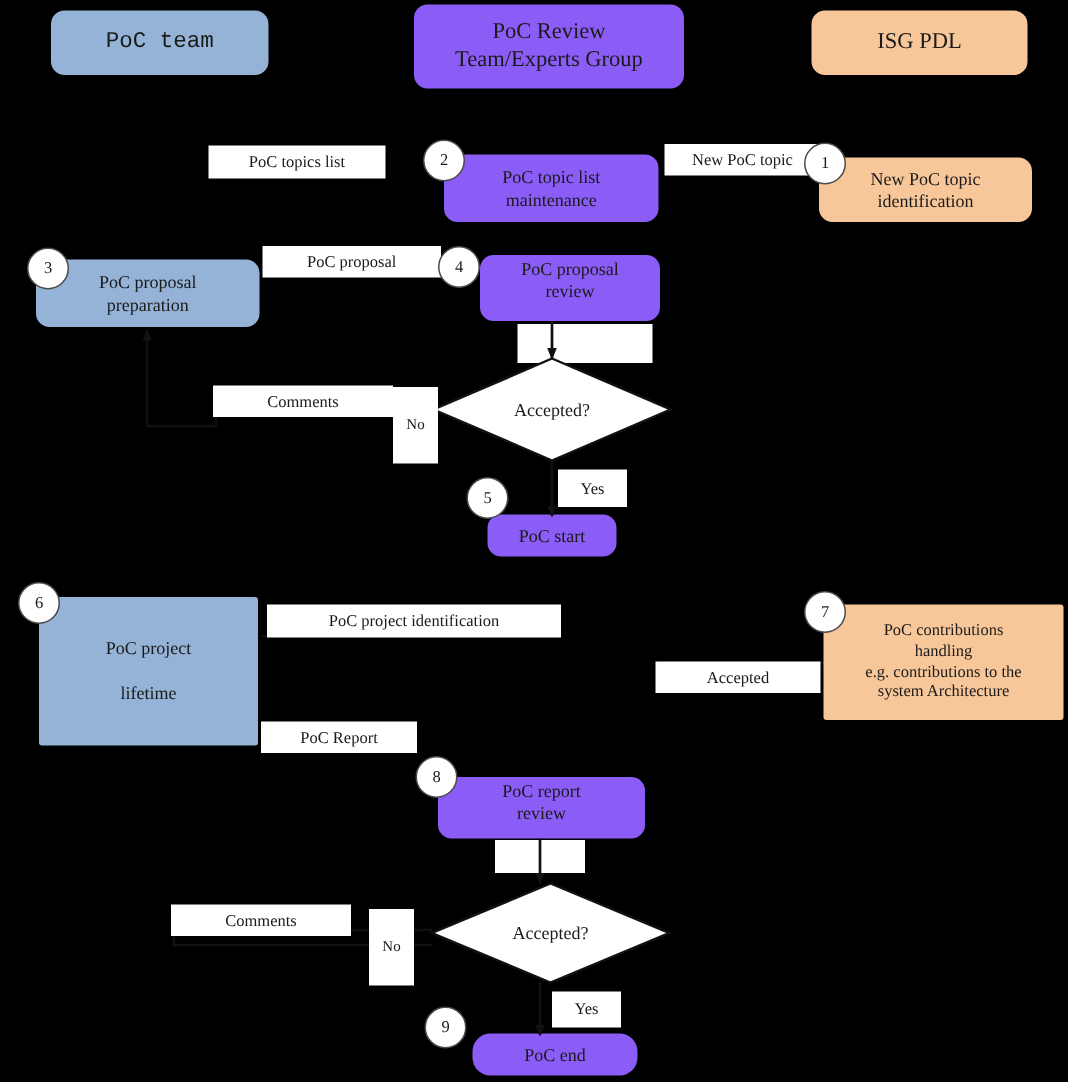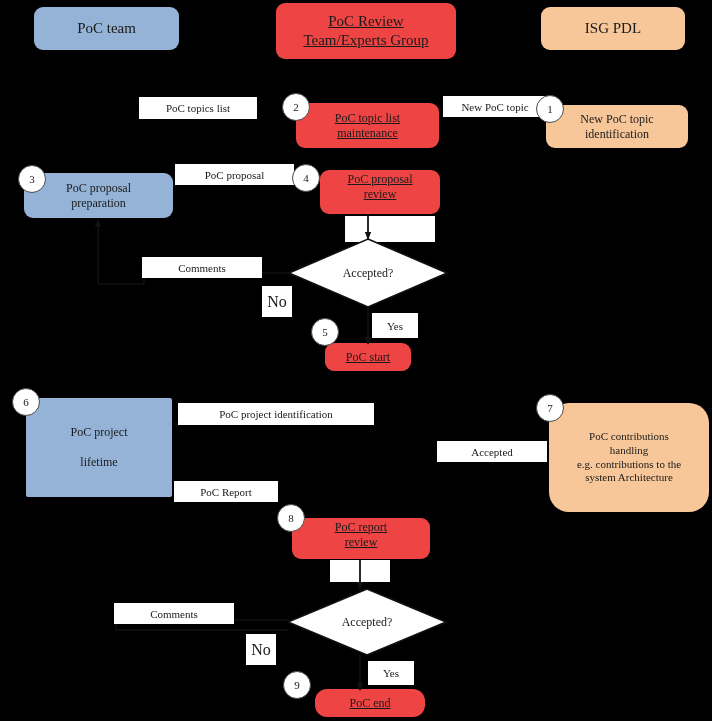--- a/index.html
+++ b/index.html
@@ -33,21 +33,21 @@
   }
   .proc {
     border-radius: 9px;
     font-size: 12px;
   }
   .proc-inner {
     padding: 0 6px;
     width: 100%;
   }
   .blue  { background: #94b3d6; }
-  .green { background: #ef4444; text-decoration: underline; }
+  .green { background: #8b5cf6; }
   .orange{ background: #f7c79a; align-items: center; }
   .diamond-wrap {
     position: absolute;
   }
   .diamond-label {
     position: absolute;
     left: 0; top: 0;
     width: 100%; height: 100%;
     display: flex;
     align-items: center;
@@ -81,48 +81,47 @@
     border-radius: 50%;
     display: flex;
     align-items: center;
     justify-content: center;
     font-size: 11px;
     color: #1a1a1a;
     z-index: 6;
   }
   .tiny-text {
     position: absolute;
-    font-size: 16px;
+    font-size: 10px;
     color: #1a1a1a;
     background: #ffffff;
     white-space: nowrap;
-    padding: 6px 2px;
-    display: flex;
-    align-items: center;
-    justify-content: center;
-    margin-top: 28px;
+    padding: 16px 2px;
+    display: flex;
+    align-items: center;
+    justify-content: center;
   }
   svg.overlay {
     position: absolute;
     left: 0; top: 0;
     width: 712px;
     height: 721px;
     pointer-events: none;
     z-index: 3;
   }
   .z5 { z-index: 5; }
   .z4 { z-index: 4; }
   .z2 { z-index: 2; }
 </style>
 </head>
 <body>
 
 <div id="canvas">
 
-  <div class="node lane-header blue" style="left:34px;top:7px;width:145px;height:43px;">
+  <div class="node lane-header blue" style="left:34px;top:7px;width:145px;height:43px;font-family:Liberation Mono, monospace;">
     <span class="proc-inner">PoC team</span>
   </div>
 
   <div class="node lane-header green" style="left:276px;top:3px;width:180px;height:56px;">
     <span class="proc-inner ml" style="white-space:pre-line;">PoC Review
 Team/Experts Group</span>
   </div>
 
   <div class="node lane-header orange" style="left:541px;top:7px;width:144px;height:43px;">
     <span class="proc-inner">ISG PDL</span>
@@ -200,21 +199,21 @@
 
   <div class="node proc blue" style="left:26px;top:398px;width:146px;height:99px;border-radius:2px;">
     <span class="proc-inner" style="white-space:pre-line;">PoC project
 
 lifetime</span>
   </div>
   <div class="numcircle" style="left:12px;top:388px;width:28px;height:28px;">
     <span>6</span>
   </div>
 
-  <div class="node proc orange" style="left:549px;top:403px;width:160px;height:109px;border-radius:20px;">
+  <div class="node proc orange" style="left:549px;top:403px;width:160px;height:77px;border-radius:2px;">
     <span class="proc-inner" style="white-space:pre-line;font-size:11px;">PoC contributions
 handling
 e.g. contributions to the
 system Architecture</span>
   </div>
   <div class="numcircle" style="left:536px;top:394px;width:28px;height:28px;">
     <span>7</span>
   </div>
 
   <div class="label-box z4" style="left:178px;top:403px;width:196px;height:22px;">

